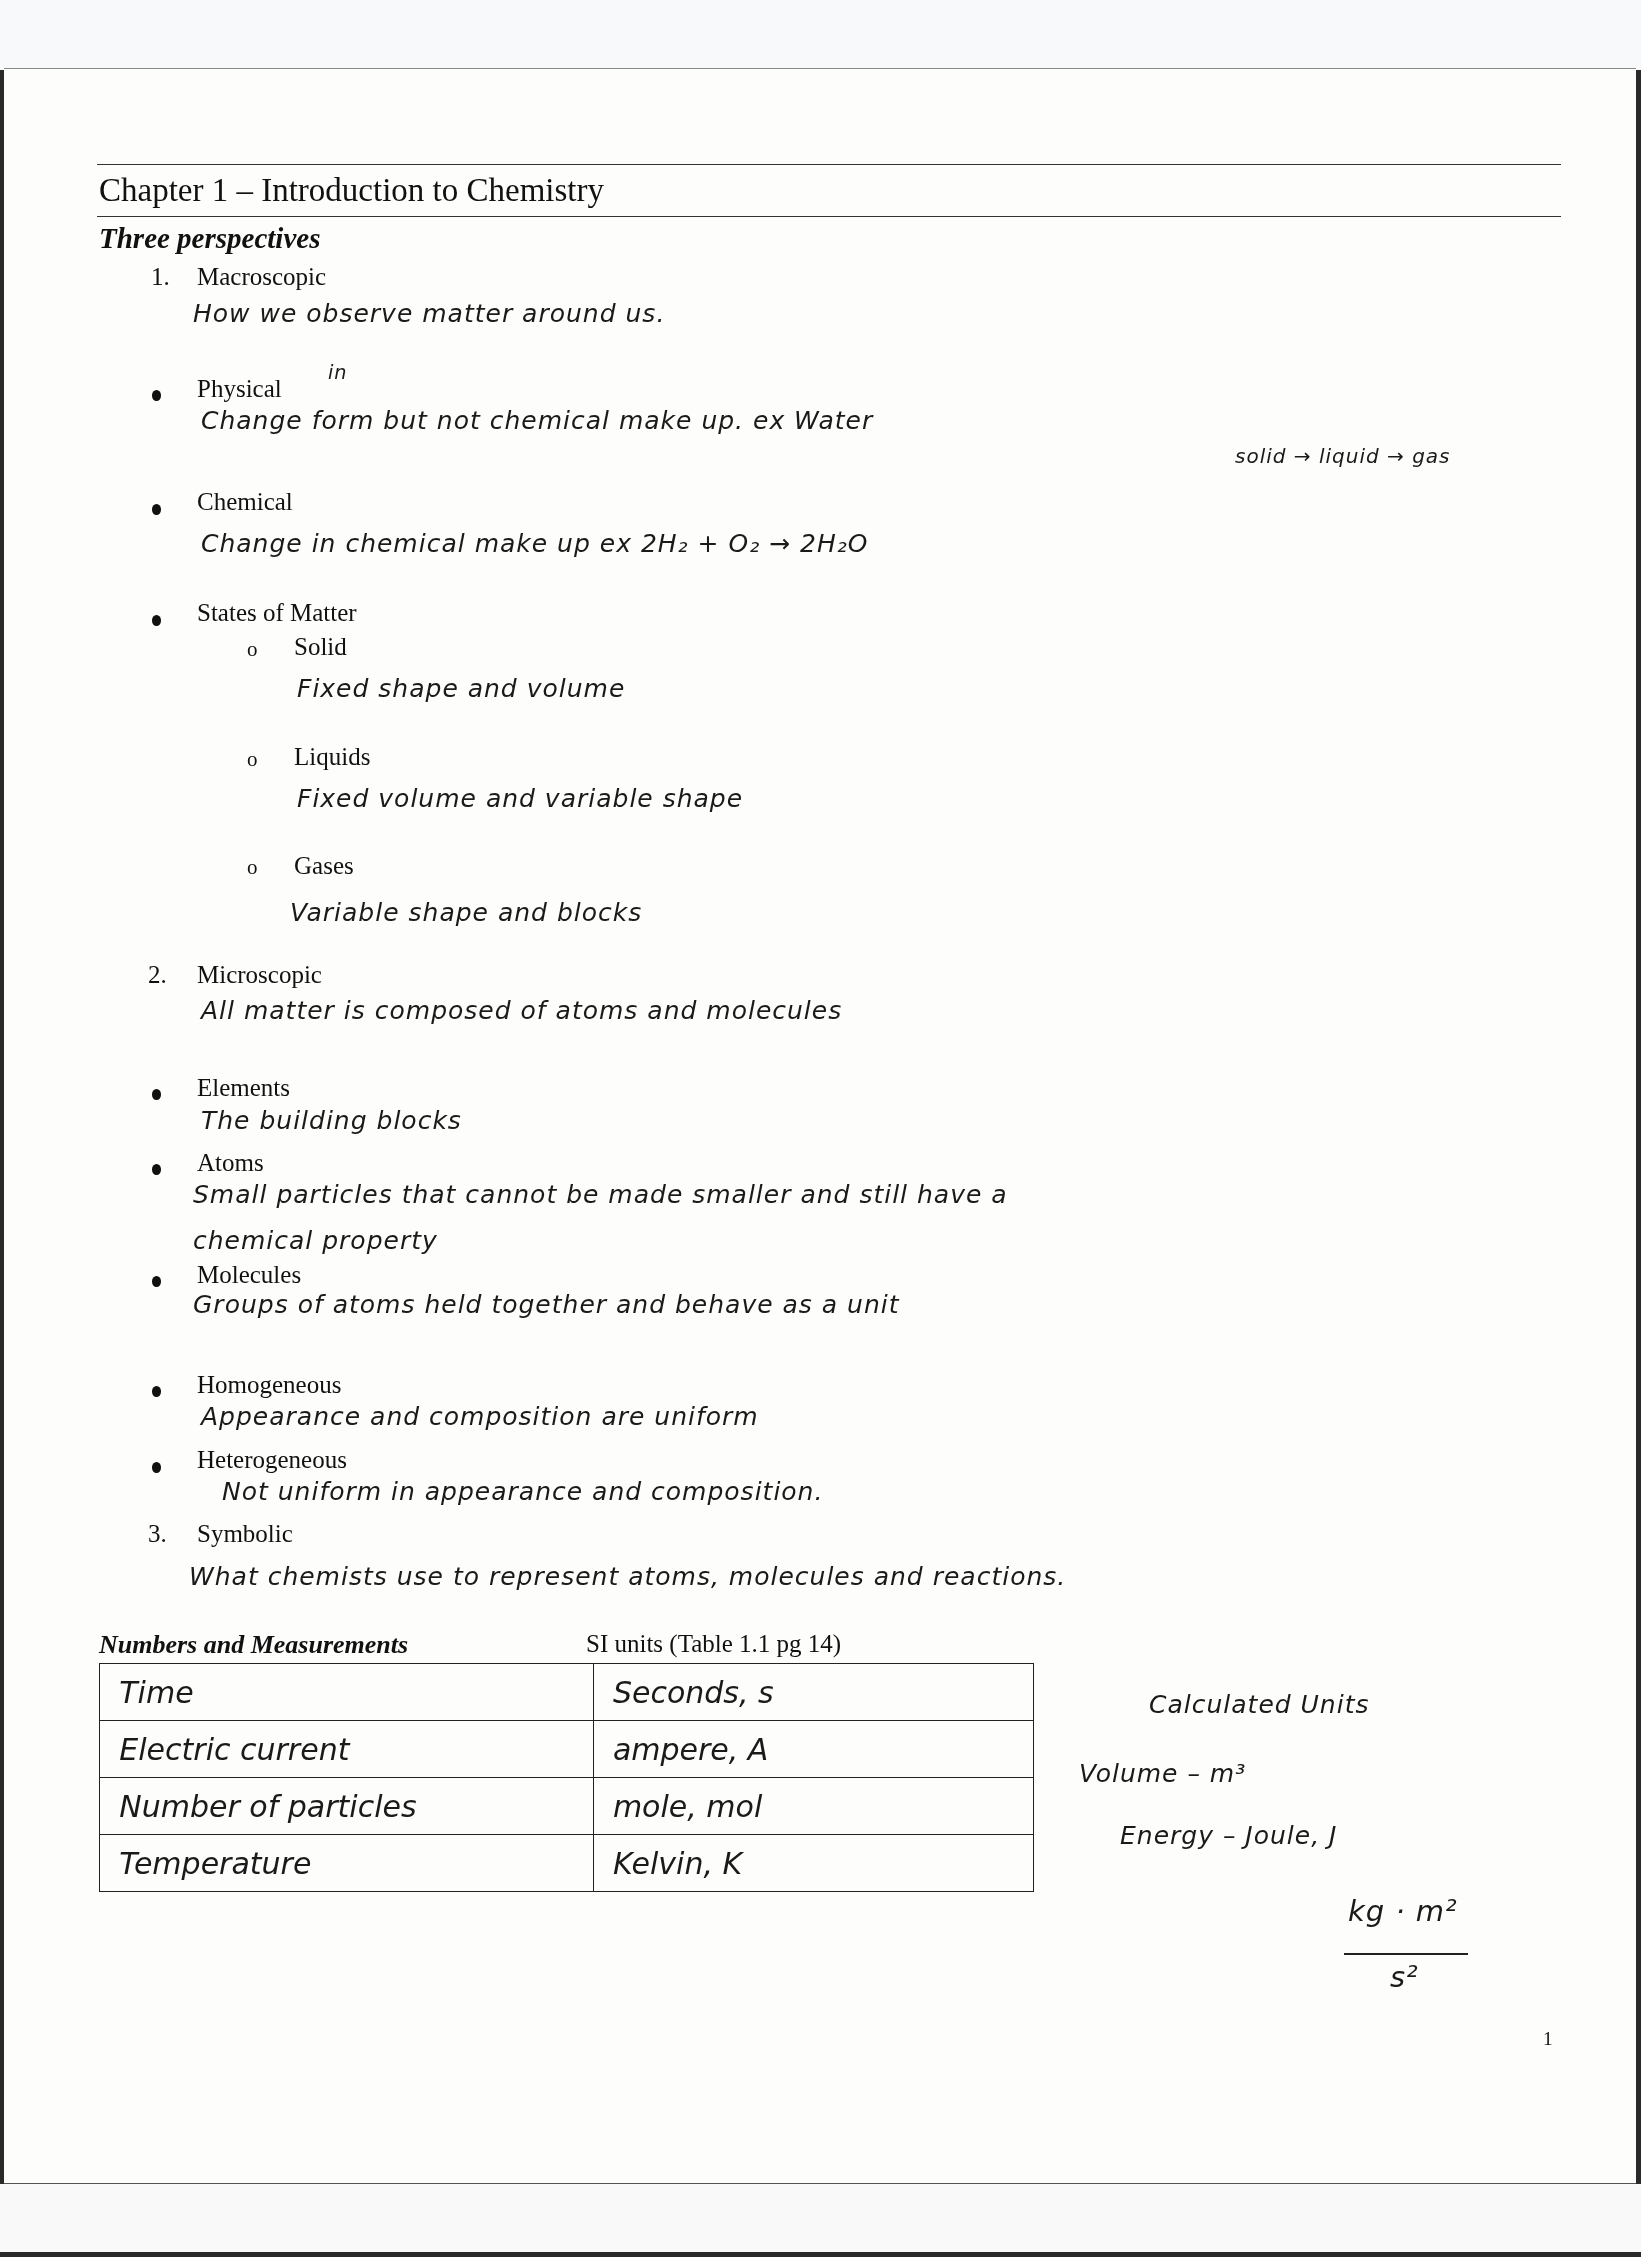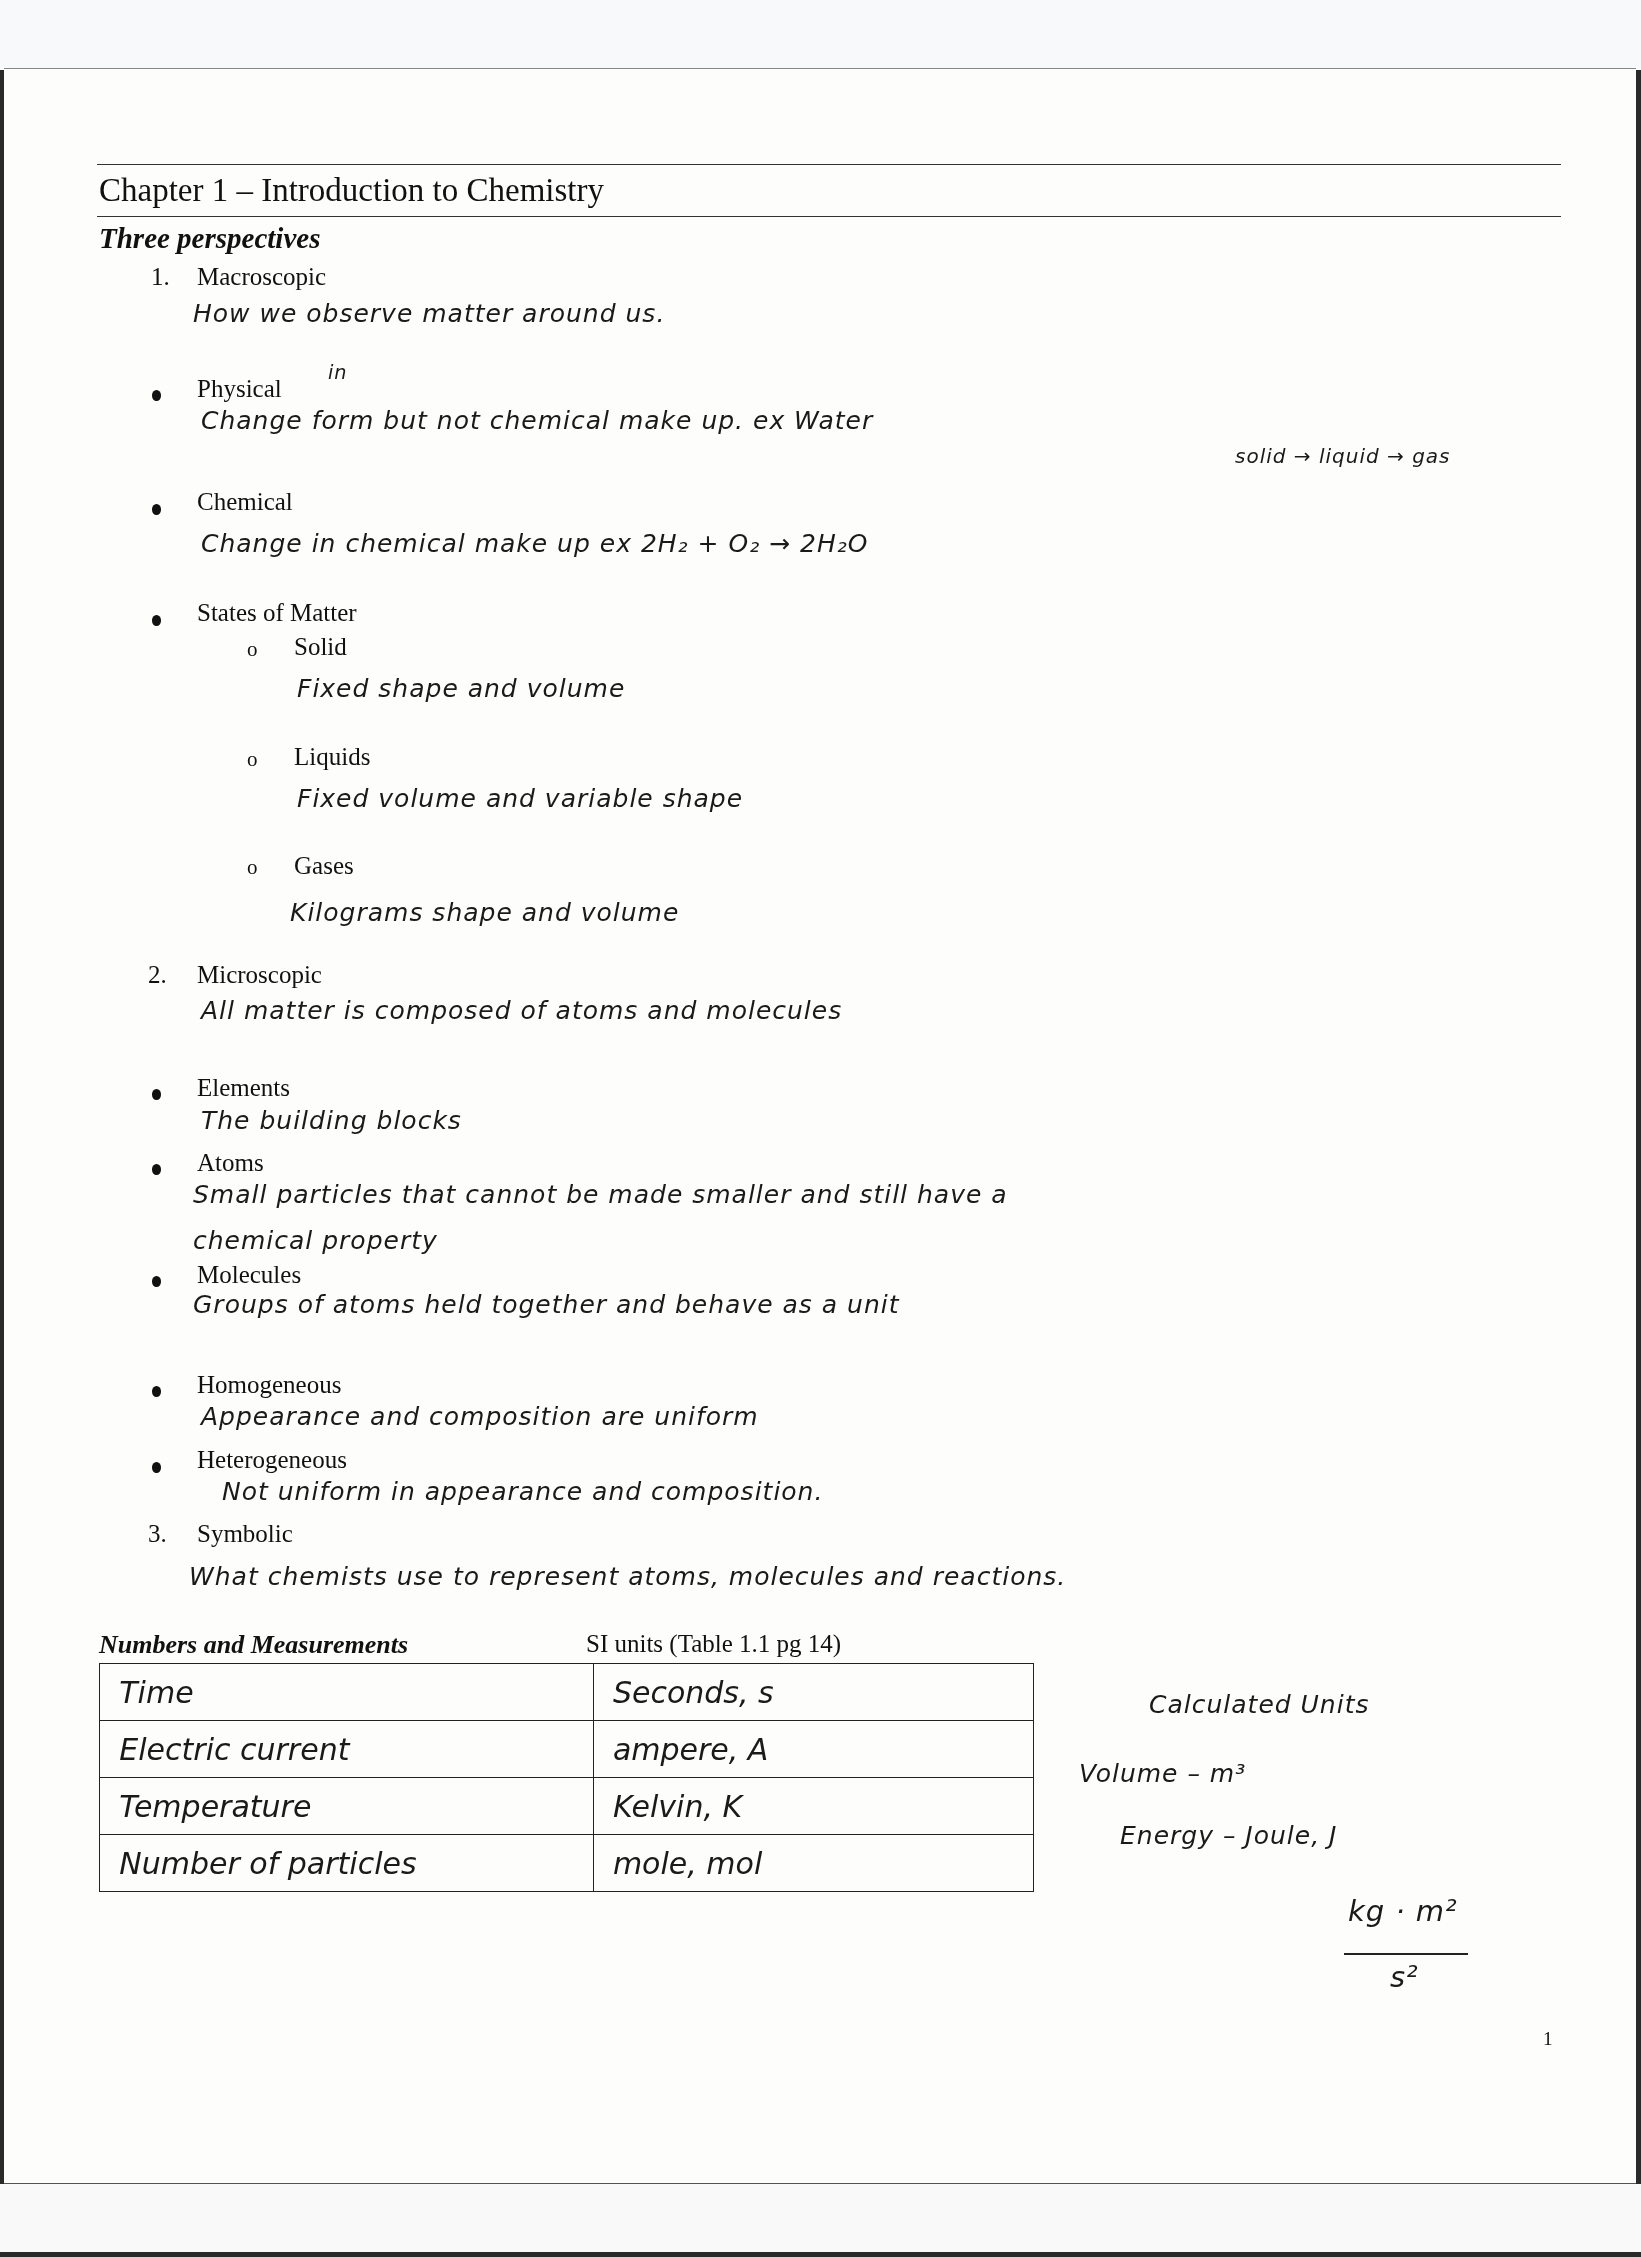--- a/index.html
+++ b/index.html
@@ -81,21 +81,21 @@
 <div class="circle-bullet" style="left:247px; top:637px;">o</div>
 <div class="abs item" style="left:294px; top:633px;">Solid</div>
 <div class="hand" style="left:297px; top:674px;">Fixed shape and volume</div>
 
 <div class="circle-bullet" style="left:247px; top:747px;">o</div>
 <div class="abs item" style="left:294px; top:743px;">Liquids</div>
 <div class="hand" style="left:297px; top:784px;">Fixed volume and variable shape</div>
 
 <div class="circle-bullet" style="left:247px; top:855px;">o</div>
 <div class="abs item" style="left:294px; top:852px;">Gases</div>
-<div class="hand" style="left:290px; top:898px;">Kilograms shape and volume</div>
+<div class="hand" style="left:290px; top:898px;">Variable shape and blocks</div>
 
 <div class="marker" style="left:148px; top:961px;">2.</div>
 <div class="abs item" style="left:197px; top:961px;">Microscopic</div>
 <div class="hand" style="left:201px; top:996px;">All matter is composed of atoms and molecules</div>
 
 <div class="bullet" style="left:152px; top:1089px;"></div>
 <div class="abs item" style="left:197px; top:1074px;">Elements</div>
 <div class="hand" style="left:201px; top:1106px;">The building blocks</div>
 
 <div class="bullet" style="left:152px; top:1164px;"></div>
@@ -126,26 +126,26 @@
   <tbody>
   <tr>
     <td class="c1">Time</td>
     <td>Seconds, s</td>
   </tr>
   <tr>
     <td class="c1">Electric current</td>
     <td>ampere, A</td>
   </tr>
   <tr>
+    <td class="c1">Number of particles</td>
+    <td>mole, mol</td>
+  </tr>
+  <tr>
     <td class="c1">Temperature</td>
     <td>Kelvin, K</td>
-  </tr>
-  <tr>
-    <td class="c1">Number of particles</td>
-    <td>mole, mol</td>
   </tr>
 </tbody>
   </table>
 
 <div class="hand" style="left:1149px; top:1690px;">Calculated Units</div>
 <div class="hand" style="left:1079px; top:1759px;">Volume – m³</div>
 <div class="hand" style="left:1120px; top:1821px;">Energy – Joule, J</div>
 <div class="hand" style="left:1348px; top:1894px; font-size:29px;">kg · m²</div>
 <div class="frac-line"></div>
 <div class="hand" style="left:1390px; top:1960px; font-size:29px;">s²</div>

